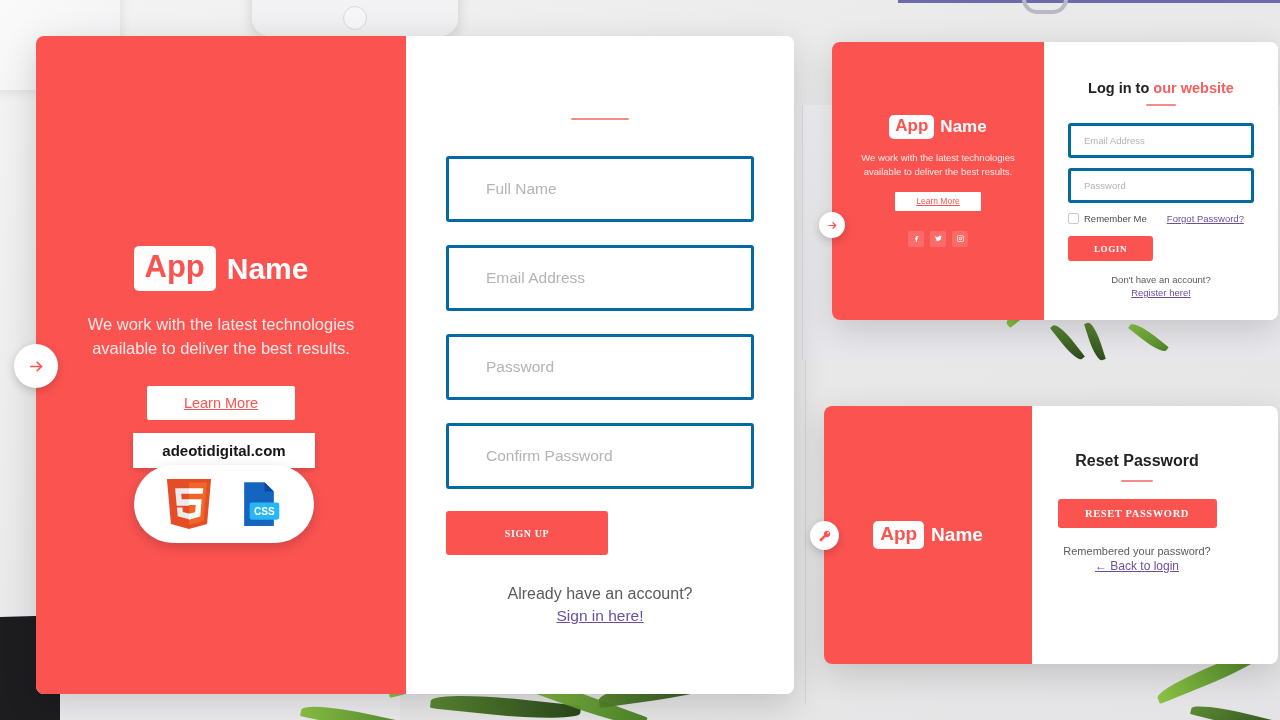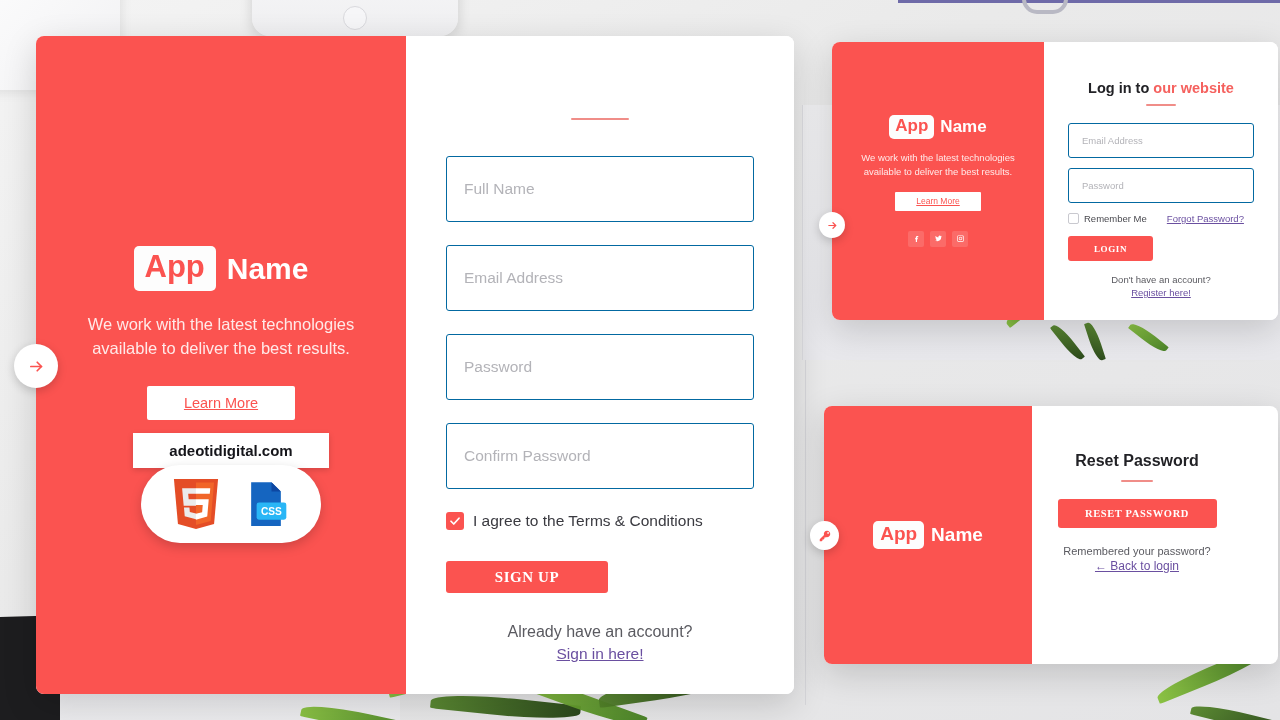--- a/index.html
+++ b/index.html
@@ -134,21 +134,21 @@
     z-index: 6;
   }
   .toggle-circle svg{ display:block; stroke:#fb5350; fill:none; }
 
   
   .form-title { color:#222226; font-weight:700; }
   .form-title .accent { color:#f5615e; }
   .title-rule { background:#f08d88; border-radius:2px; }
 
   .field {
-    border:1px solid #0369a1;
+    border:3px solid #0369a1;
     background:#fff;
     display:flex; align-items:center;
     color:#b3b3b8;
     border-radius:3px;
   }
   .btn-solid {
     background:#fb5350; color:#ffffff;
     border:none; border-radius:3px;
     font-family:"Liberation Serif", serif;
     font-weight:700; letter-spacing:.6px;
@@ -173,29 +173,29 @@
   #card-signup .tagline { font-size:16.5px; margin-top:22px; }
   #card-signup .btn-outline {
     width:148px; height:34px; margin-top:25px;
     font-size:14.5px; border-radius:2px;
   }
   #card-signup .socials { margin-top:36px; gap:10px; }
   #card-signup .social-ic { width:28px; height:28px; border-radius:3px;}
   #card-signup .pane-white { width:388px; padding-top:66px;}
   #card-signup .form-title { font-size:25px; }
   #card-signup .title-rule { width:58px; height:2px; margin-top:16px;}
-  #card-signup .field { width:308px; height:66px; padding-left:17px;
+  #card-signup .field { width:308px; height:66px; padding-left:37px;
       font-size:15.5px; margin-top:23px;}
   #card-signup .field.f1 { margin-top:36px; }
   #card-signup .agree-row{
       width:308px; display:flex; align-items:center; gap:9px;
       margin-top:23px; font-size:15.5px; color:#3a3a40;}
   #card-signup .checkbox-on{ width:18px;height:18px;}
-  #card-signup .btn-solid { width:162px;height:32px;
-      font-size:15px; margin-top:31px; margin-right:146px;}
+  #card-signup .btn-solid { width:162px;height:44px;
+      font-size:10px; margin-top:22px; margin-right:146px;}
   #card-signup .already { margin-top:30px; font-size:16px;text-align:center;}
   #card-signup .signin-link { margin-top:4px; font-size:15.5px;}
   #card-signup .toggle-circle{ left:-22px; top:308px; width:44px;height:44px;}
 
   
   #card-login { left:832px; top:42px; width:446px; height:278px; }
   #card-login .pane-red { width:212px; padding: 0 16px; }
   #card-login .logo-badge { font-size:17px; padding:1px 6px 3px; }
   #card-login .logo-text { font-size:17px; margin-left:6px; }
   #card-login .tagline { font-size:9.5px; margin-top:12px; }
@@ -238,21 +238,21 @@
 
   
   #watermark{
     position:absolute; left:133px; top:433px; z-index:20;
     display:flex; flex-direction:column; align-items:center;
   }
   .wm-label{
     background:#ffffff; color:#15151a;
     font-weight:700; font-size:15px;
     padding:9px 14px;
-    width:196px; text-align:center;
+    width:182px; text-align:center;
     box-shadow:0 2px 6px rgba(0,0,0,.16);
   }
   .wm-logos{
     background:#ffffff; border-radius:44px;
     width:180px; height:78px; margin-top:-3px;
     display:flex; align-items:center; justify-content:center; gap:20px;
     box-shadow:0 4px 12px rgba(0,0,0,.18);
   }
   .html5-logo{ width:50px; height:56px; display:block;}
   .css-logo{ width:50px; height:56px; display:block;}
@@ -317,28 +317,20 @@
     </div>
 
     <div class="pane-white">
       <div class="title-rule"></div>
 
       <div class="field f1">Full Name</div>
       <div class="field">Email Address</div>
       <div class="field">Password</div>
       <div class="field">Confirm Password</div>
 
-      <div class="agree-row">
-        <span class="checkbox-on">
-          <svg width="12" height="12" viewBox="0 0 24 24" stroke-width="3.5" stroke-linecap="round" stroke-linejoin="round">
-              <polyline points="4,12.5 9.5,18 20,6.5"></polyline>
-            </svg>
-        </span>
-        <span>I agree to the Terms &amp; Conditions</span>
-      </div>
 
       <div class="btn-solid">SIGN UP</div>
 
       <div class="already muted">Already have an account?</div>
       <a class="signin-link link-purple" href="#">Sign in here!</a>
     </div>
   </div>
 
   <div class="toggle-circle">
     <svg width="17" height="17" viewBox="0 0 24 24" stroke-width="2.4" stroke-linecap="round" stroke-linejoin="round">

